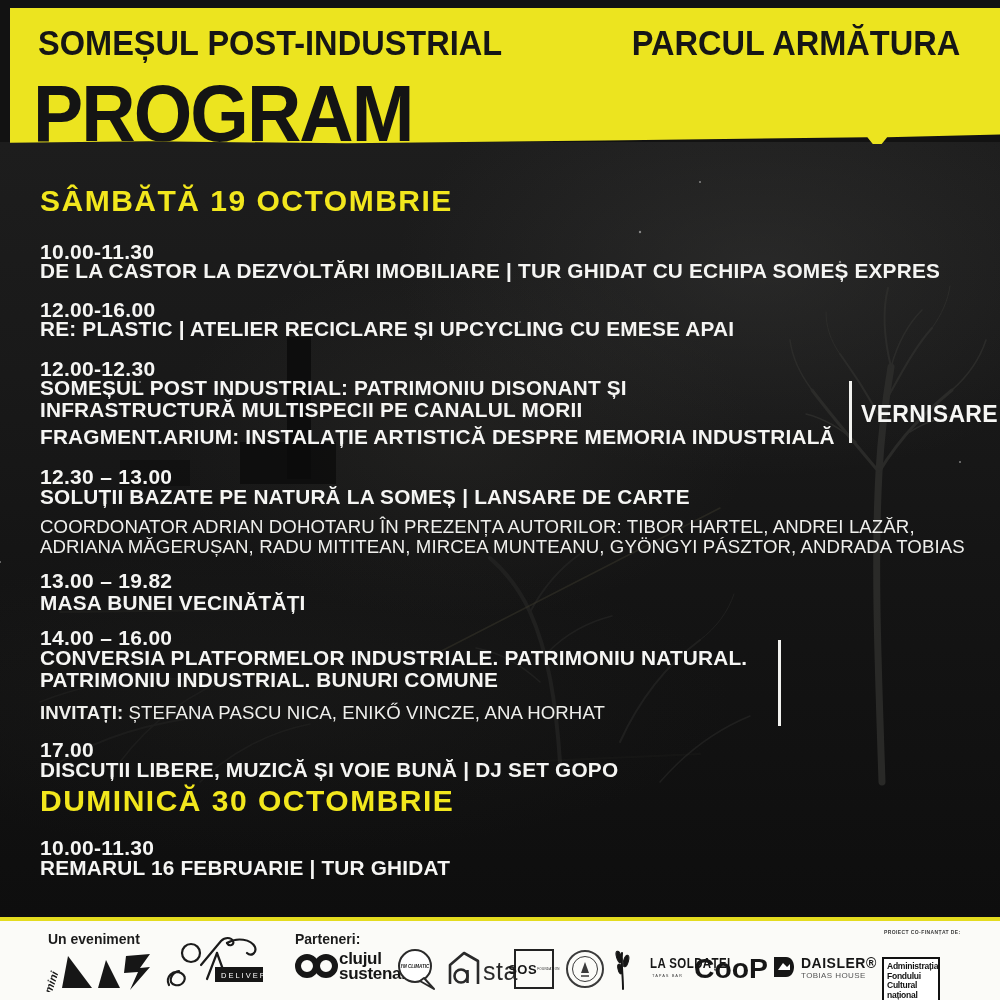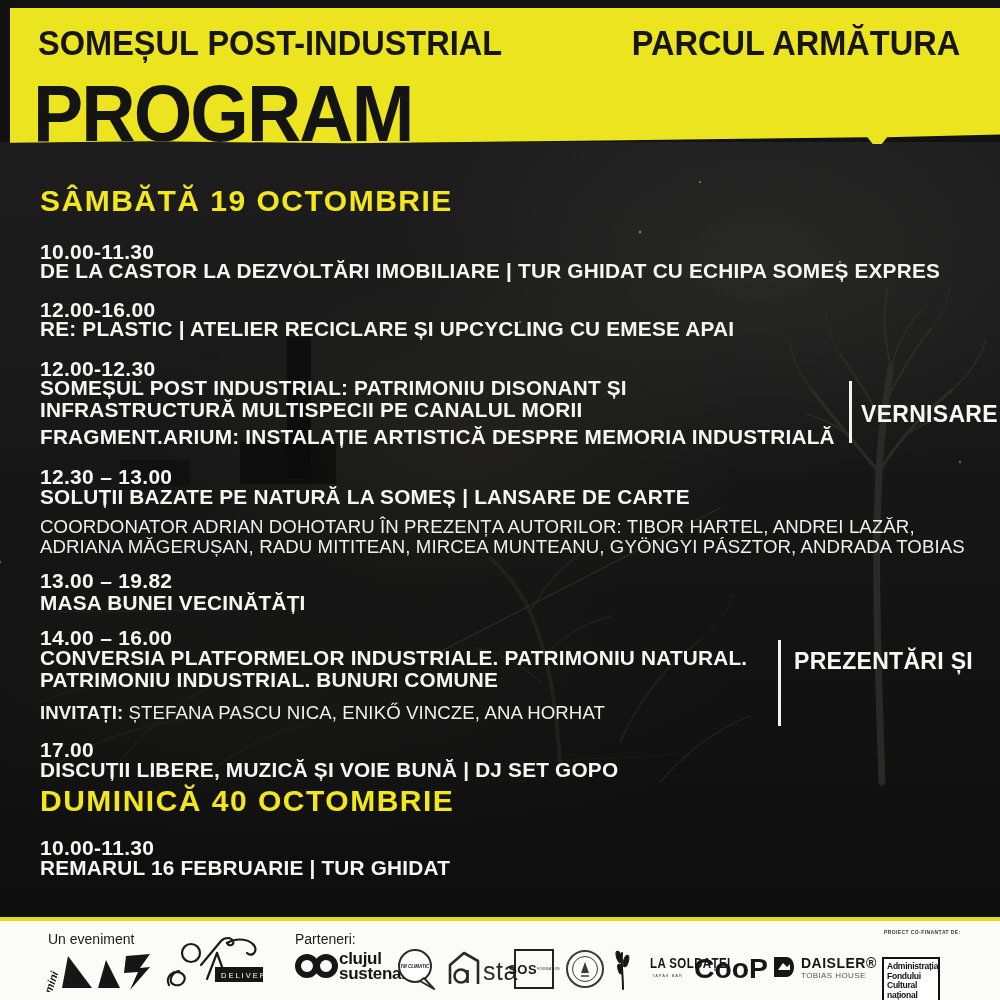--- a/index.html
+++ b/index.html
@@ -32,21 +32,21 @@
   .ev-time{font-size:21px;font-weight:bold;color:#f5f5f3;letter-spacing:.3px;}
   .ev-title{font-size:21px;font-weight:bold;color:#f5f5f3;letter-spacing:.2px;transform:scaleX(.99);}
   .ev-detail{font-size:19px;font-weight:normal;color:#efefec;letter-spacing:.1px;transform:scaleX(.98);}
   .ev-detail b{font-weight:bold;}
   .side-note{font-size:23px;font-weight:bold;color:#f7f7f5;letter-spacing:.3px;}
   .vline{position:absolute;width:3px;background:#f2f2ef;}
 
   
   .footer{position:absolute;left:0;top:917px;width:1000px;height:83px;background:#fbfbf8;
           border-top:4px solid #e4dc1f;}
-  .footer .lbl{position:absolute;font-size:14px;font-weight:normal;color:#1b1b1b;white-space:nowrap;}
+  .footer .lbl{position:absolute;font-size:14px;font-weight:bold;color:#1b1b1b;white-space:nowrap;}
   .footer .tiny-lbl{position:absolute;font-size:5px;font-weight:bold;color:#3a3a3a;letter-spacing:.4px;white-space:nowrap;}
   .logo{position:absolute;color:#161616;}
   .sos-box{width:40px;height:40px;border:2px solid #222;display:flex;
            align-items:center;justify-content:center;box-sizing:border-box;}
   .sos-box .s1{font-size:13px;font-weight:bold;letter-spacing:.5px;}
   .sos-box .s2{font-size:3px;letter-spacing:.3px;}
   .coop-text{font-size:27px;font-weight:bold;letter-spacing:0;transform:scaleX(1.05);transform-origin:0 50%;}
   .clujul-text{font-size:17px;font-weight:bold;line-height:15px;letter-spacing:-.3px;}
   .soldatei-name{font-size:14px;font-weight:bold;letter-spacing:.5px;transform:scaleX(.82);transform-origin:0 0;white-space:nowrap;}
   .soldatei-sub{font-size:4px;letter-spacing:1px;color:#444;margin-top:2px;margin-left:2px;}
@@ -150,27 +150,26 @@
   <div class="line ev-detail" style="left:40px;top:517px;">COORDONATOR ADRIAN DOHOTARU ÎN PREZENȚA AUTORILOR: TIBOR HARTEL, ANDREI LAZĂR,</div>
   <div class="line ev-detail" style="left:40px;top:537px;">ADRIANA MĂGERUȘAN, RADU MITITEAN, MIRCEA MUNTEANU, GYÖNGYI PÁSZTOR, ANDRADA TOBIAS</div>
 
   <div class="line ev-time" style="left:40px;top:570px;">13.00 – 19.82</div>
   <div class="line ev-title" style="left:40px;top:592px;">MASA BUNEI VECINĂTĂȚI</div>
 
   <div class="line ev-time" style="left:40px;top:627px;">14.00 – 16.00</div>
   <div class="line ev-title" style="left:40px;top:647px;">CONVERSIA PLATFORMELOR INDUSTRIALE. PATRIMONIU NATURAL.</div>
   <div class="line ev-title" style="left:40px;top:669px;">PATRIMONIU INDUSTRIAL. BUNURI COMUNE</div>
   <div class="vline" style="left:778px;top:640px;height:86px;"></div>
-  <div class="line side-note" style="left:794px;top:649px;">PREZENTĂRI ȘI</div>
   <div class="line ev-detail" style="left:40px;top:703px;"><b>INVITAȚI:</b> <span>ȘTEFANA PASCU NICA, ENIKŐ VINCZE, ANA HORHAT</span></div>
 
   <div class="line ev-time" style="left:40px;top:739px;">17.00</div>
   <div class="line ev-title" style="left:40px;top:759px;">DISCUȚII LIBERE, MUZICĂ ȘI VOIE BUNĂ | DJ SET GOPO</div>
 
-  <div class="line day-title" style="left:40px;top:785px;">DUMINICĂ 40 OCTOMBRIE</div>
+  <div class="line day-title" style="left:40px;top:785px;">DUMINICĂ 30 OCTOMBRIE</div>
   <div class="line ev-time" style="left:40px;top:837px;">10.00-11.30</div>
   <div class="line ev-title" style="left:40px;top:857px;">REMARUL 16 FEBRUARIE | TUR GHIDAT</div>
 
   <div class="footer">
     <div class="lbl" style="left:48px;top:10px;">Un eveniment</div>
 
     <div class="logo" style="left:44px;top:27px;">
       <svg width="110" height="44" viewBox="0 0 110 44">
         <text x="0" y="40" font-size="11" font-weight="bold" font-style="italic" fill="#161616" transform="rotate(-72 8 38)">mini</text>
         <path d="M18 40 L24 8 L48 40 Z" fill="#161616"></path>

